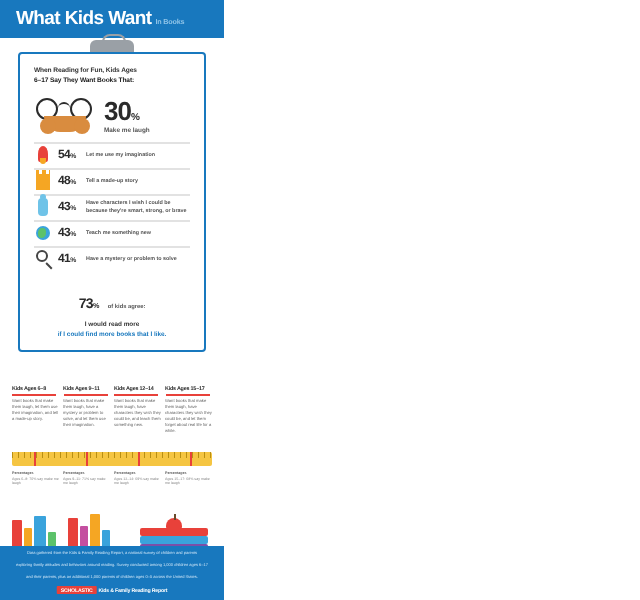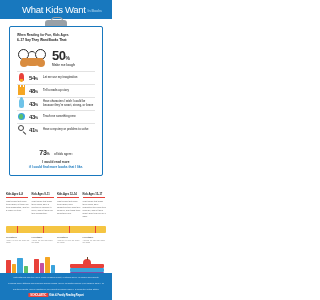--- a/index.html
+++ b/index.html
@@ -11,22 +11,22 @@
   }
   .page{position:relative;width:112px;height:300px;background:#ffffff;}
 
   
   .header{
     position:absolute;left:0;top:0;width:112px;height:19px;
     background:#1878be;
     display:flex;align-items:center;
   }
   .header-title{
-    color:#ffffff;font-size:9.5px;font-weight:normal;
-    letter-spacing:-0.3px;margin-left:22px;line-height:1;
+    color:#ffffff;font-size:9.5px;font-weight:bold;
+    letter-spacing:-0.3px;margin-left:8px;line-height:1;
   }
   .header-sub{
     color:#8fc4e8;font-size:3.6px;font-weight:bold;
     margin-left:2px;margin-top:3px;letter-spacing:-0.1px;
   }
 
   
   .clip-clasp{
     position:absolute;left:45px;top:20px;width:22px;height:9px;
     background:#9aa0a6;border-radius:3px 3px 1px 1px;
@@ -235,21 +235,21 @@
     <div class="hero">
       <div class="hero-icon">
         <div class="glasses">
           <div class="lens l"></div>
           <div class="bridge"></div>
           <div class="lens r"></div>
         </div>
         <div class="stache"></div>
       </div>
       <div class="hero-text">
-        <div class="hero-num"><span>50</span><span class="hero-pct">%</span></div>
+        <div class="hero-num"><span>30</span><span class="hero-pct">%</span></div>
         <div class="hero-lbl">Make me laugh</div>
       </div>
     </div>
 
     <div class="rows">
 
       <div class="row">
         <div class="row-icon">
             <div class="ic-rocket"></div>
           </div>

